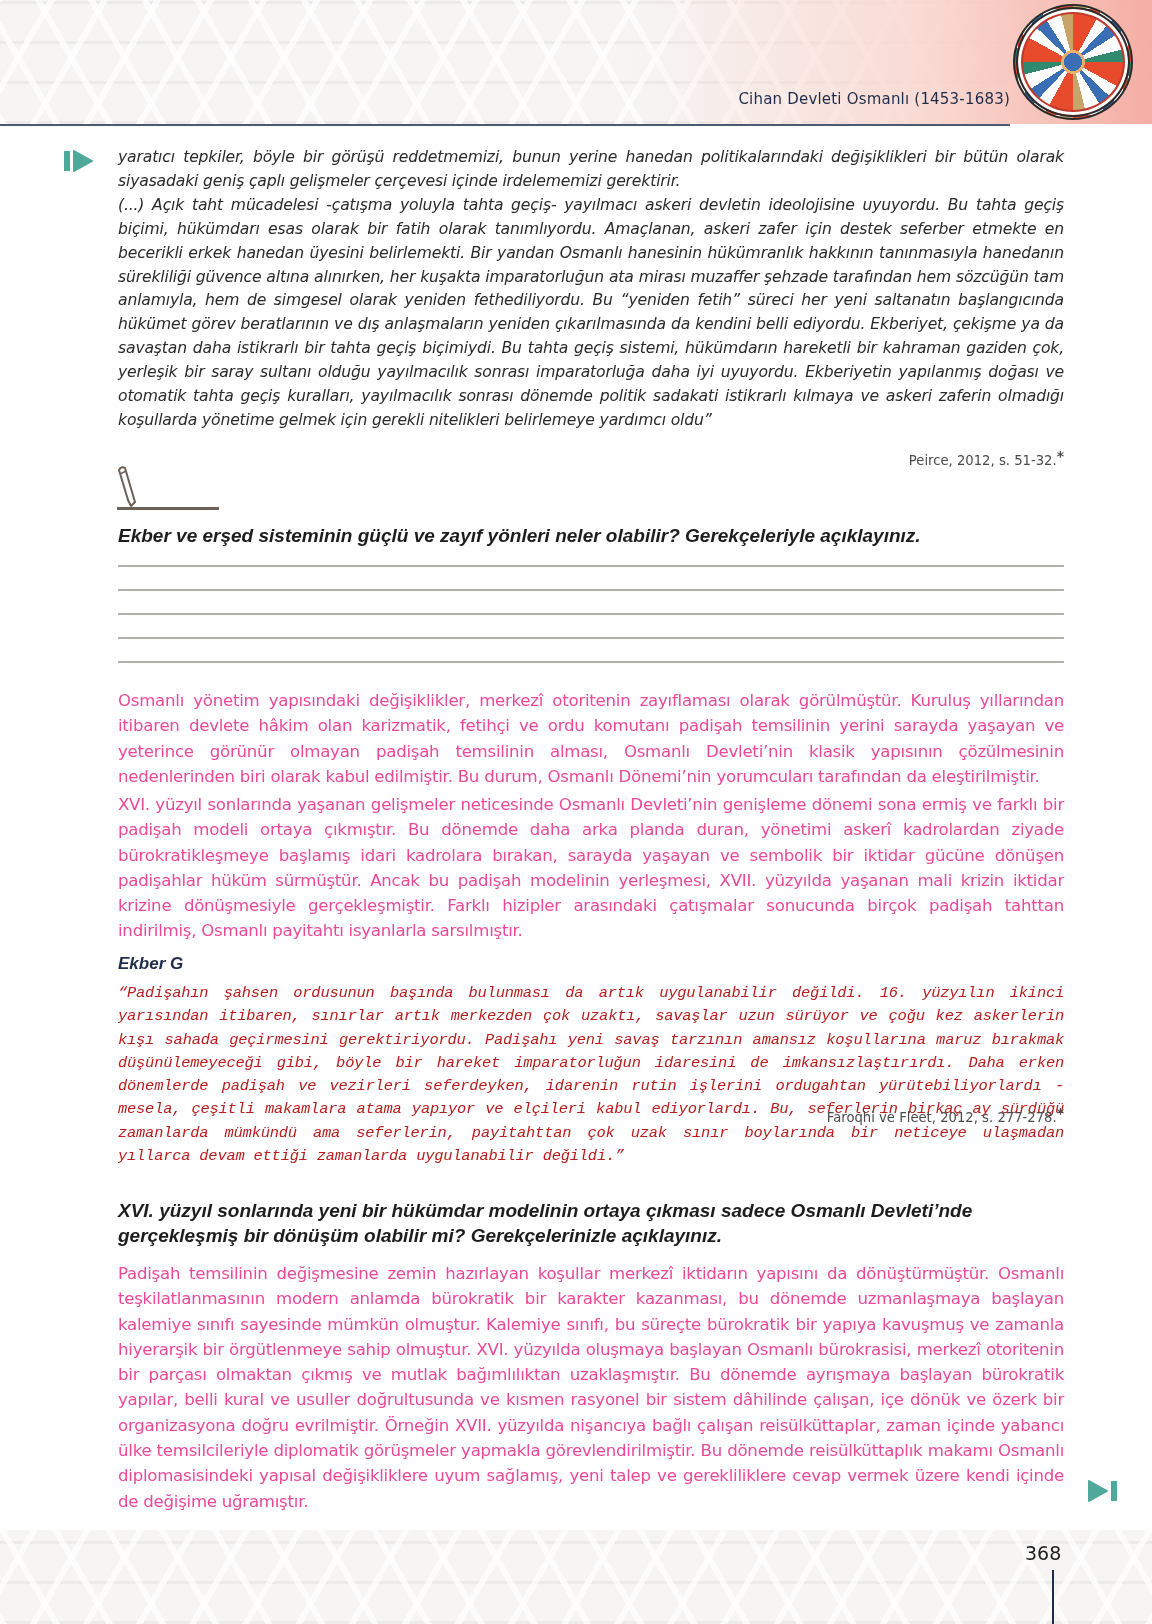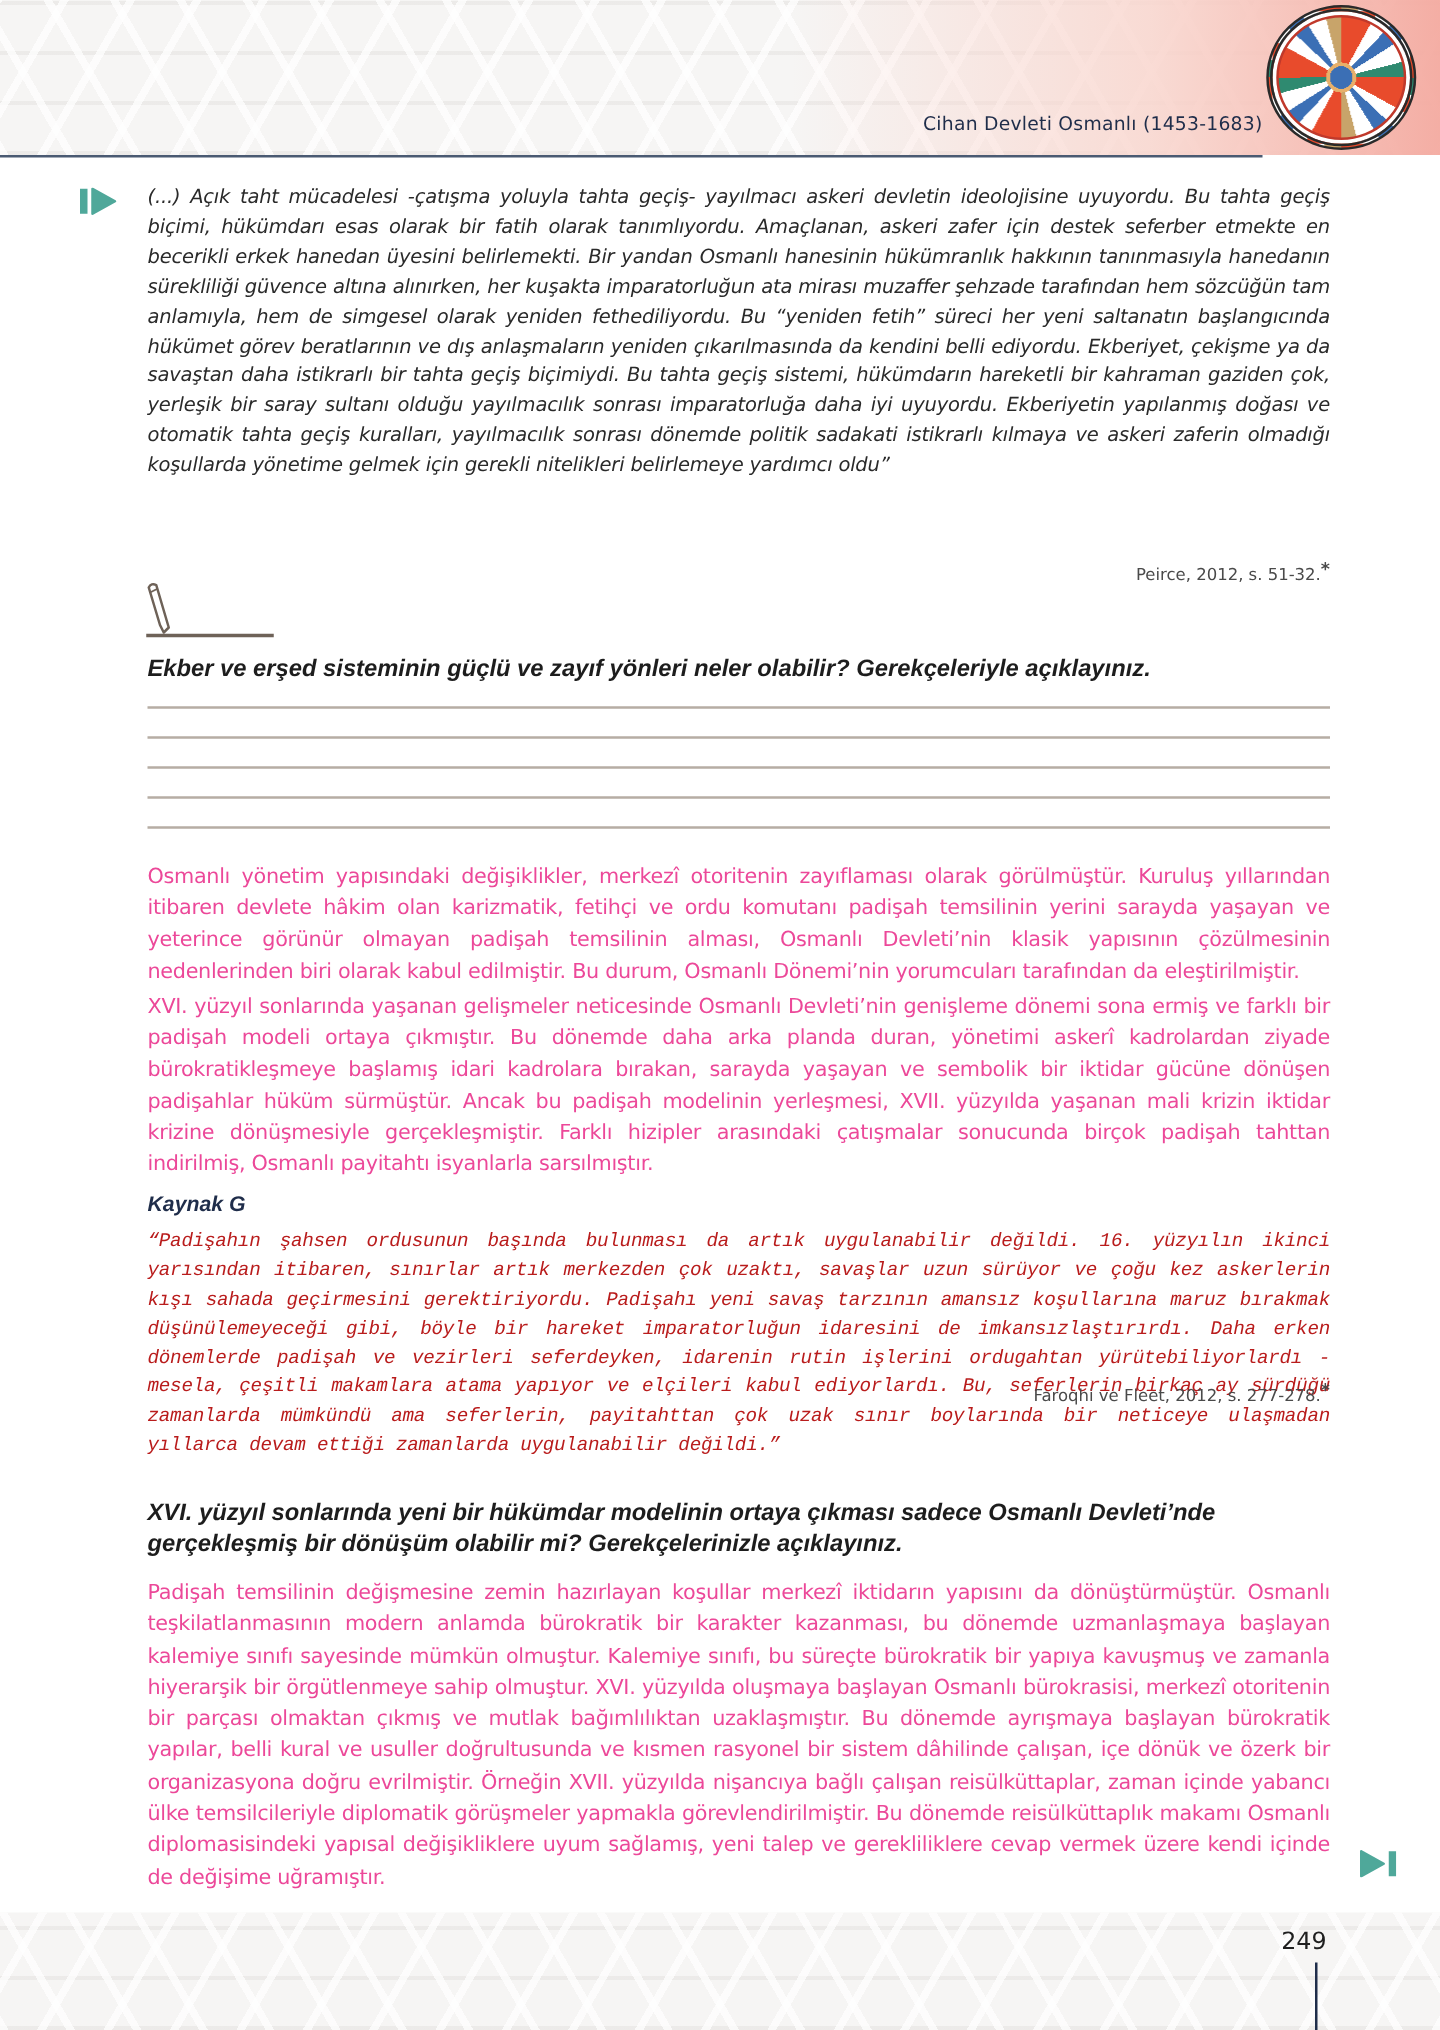--- a/index.html
+++ b/index.html
@@ -102,20 +102,21 @@
   <div class="medallion"></div>
 </div>
 <div class="header-rule"></div>
 
 <svg class="nav-prev-icon" viewBox="0 0 30 22">
   <rect x="0" y="1" width="6" height="20" fill="#4fa89a"></rect>
   <path d="M10 1 L10 21 L28 11 Z" fill="#4fa89a" stroke="#4fa89a" stroke-linejoin="round" stroke-width="2"></path>
 </svg>
 
 <div class="quote-text">
+  <p>yaratıcı tepkiler, böyle bir görüşü reddetmemizi, bunun yerine hanedan politikalarındaki değişiklikleri bir bütün olarak siyasadaki geniş çaplı gelişmeler çerçevesi içinde irdelememizi gerektirir.</p>
   <p>(...) Açık taht mücadelesi -çatışma yoluyla tahta geçiş- yayılmacı askeri devletin ideolojisine uyuyordu. Bu tahta geçiş biçimi, hükümdarı esas olarak bir fatih olarak tanımlıyordu. Amaçlanan, askeri zafer için destek seferber etmekte en becerikli erkek hanedan üyesini belirlemekti. Bir yandan Osmanlı hanesinin hükümranlık hakkının tanınmasıyla hanedanın sürekliliği güvence altına alınırken, her kuşakta imparatorluğun ata mirası muzaffer şehzade tarafından hem sözcüğün tam anlamıyla, hem de simgesel olarak yeniden fethediliyordu. Bu “yeniden fetih” süreci her yeni saltanatın başlangıcında hükümet görev beratlarının ve dış anlaşmaların yeniden çıkarılmasında da kendini belli ediyordu. Ekberiyet, çekişme ya da savaştan daha istikrarlı bir tahta geçiş biçimiydi. Bu tahta geçiş sistemi, hükümdarın hareketli bir kahraman gaziden çok, yerleşik bir saray sultanı olduğu yayılmacılık sonrası imparatorluğa daha iyi uyuyordu. Ekberiyetin yapılanmış doğası ve otomatik tahta geçiş kuralları, yayılmacılık sonrası dönemde politik sadakati istikrarlı kılmaya ve askeri zaferin olmadığı koşullarda yönetime gelmek için gerekli nitelikleri belirlemeye yardımcı oldu”</p>
 </div>
 <div class="citation" style="top:448px;">
   <span>Peirce, 2012, s. 51-32.</span><span class="star">*</span>
 </div>
 
 <svg class="pencil-icon" viewBox="0 0 104 44">
   <path d="M3 4 Q5 0 9 2 L19 36 L15 40 L12 34 Z" fill="none" stroke="#6e6258" stroke-width="2" stroke-linejoin="round"></path>
   <line x1="4" y1="8" x2="10" y2="5" stroke="#6e6258" stroke-width="1.5"></line>
   <rect x="1" y="41" width="102" height="3" fill="#6e6258"></rect>
@@ -125,30 +126,30 @@
 
 <div class="answer-line" style="top:565px;"></div>
 <div class="answer-line" style="top:589px;"></div>
 <div class="answer-line" style="top:613px;"></div>
 <div class="answer-line" style="top:637px;"></div>
 <div class="answer-line" style="top:661px;"></div>
 
 <div class="body-text" style="top:688px;">Osmanlı yönetim yapısındaki değişiklikler, merkezî otoritenin zayıflaması olarak görülmüştür. Kuruluş yıllarından itibaren devlete hâkim olan karizmatik, fetihçi ve ordu komutanı padişah temsilinin yerini sarayda yaşayan ve yeterince görünür olmayan padişah temsilinin alması, Osmanlı Devleti’nin klasik yapısının çözülmesinin nedenlerinden biri olarak kabul edilmiştir. Bu durum, Osmanlı Dönemi’nin yorumcuları tarafından da eleştirilmiştir.</div>
 <div class="body-text" style="top:792px;">XVI. yüzyıl sonlarında yaşanan gelişmeler neticesinde Osmanlı Devleti’nin genişleme dönemi sona ermiş ve farklı bir padişah modeli ortaya çıkmıştır. Bu dönemde daha arka planda duran, yönetimi askerî kadrolardan ziyade bürokratikleşmeye başlamış idari kadrolara bırakan, sarayda yaşayan ve sembolik bir iktidar gücüne dönüşen padişahlar hüküm sürmüştür. Ancak bu padişah modelinin yerleşmesi, XVII. yüzyılda yaşanan mali krizin iktidar krizine dönüşmesiyle gerçekleşmiştir.  Farklı hizipler arasındaki çatışmalar sonucunda birçok padişah tahttan indirilmiş, Osmanlı payitahtı isyanlarla sarsılmıştır.</div>
 
-<div class="source-heading">Kaynak G</div>
+<div class="source-heading">Ekber G</div>
 <div class="source-text">“Padişahın şahsen ordusunun başında bulunması da artık uygulanabilir değildi. 16. yüzyılın ikinci yarısından itibaren, sınırlar artık merkezden çok uzaktı, savaşlar uzun sürüyor ve çoğu kez askerlerin kışı sahada geçirmesini gerektiriyordu. Padişahı yeni savaş tarzının amansız koşullarına maruz bırakmak düşünülemeyeceği gibi, böyle bir hareket imparatorluğun idaresini de imkansızlaştırırdı. Daha erken dönemlerde padişah ve vezirleri seferdeyken, idarenin rutin işlerini ordugahtan yürütebiliyorlardı -mesela, çeşitli makamlara atama yapıyor ve elçileri kabul ediyorlardı. Bu, seferlerin birkaç ay sürdüğü zamanlarda mümkündü ama seferlerin, payitahttan çok uzak sınır boylarında bir neticeye ulaşmadan yıllarca devam ettiği zamanlarda uygulanabilir değildi.”</div>
 <div class="citation" style="top:1105px;">
   <span>Faroqhi ve Fleet, 2012, s. 277-278.</span><span class="star">*</span>
 </div>
 
 <div class="question" style="top:1199px;">XVI. yüzyıl sonlarında yeni bir hükümdar modelinin ortaya çıkması sadece Osmanlı Devleti’nde gerçekleşmiş bir dönüşüm olabilir mi? Gerekçelerinizle açıklayınız.</div>
 
 <div class="body-text" style="top:1261px;">Padişah temsilinin değişmesine zemin hazırlayan koşullar merkezî iktidarın yapısını da dönüştürmüştür. Osmanlı teşkilatlanmasının modern anlamda bürokratik bir karakter kazanması, bu dönemde uzmanlaşmaya başlayan kalemiye sınıfı sayesinde mümkün olmuştur. Kalemiye sınıfı, bu süreçte bürokratik bir yapıya kavuşmuş ve zamanla hiyerarşik bir örgütlenmeye sahip olmuştur. XVI. yüzyılda oluşmaya başlayan Osmanlı bürokrasisi, merkezî otoritenin bir parçası olmaktan çıkmış ve mutlak bağımlılıktan uzaklaşmıştır. Bu dönemde ayrışmaya başlayan bürokratik yapılar, belli kural ve usuller doğrultusunda ve kısmen rasyonel bir sistem dâhilinde çalışan, içe dönük ve özerk bir organizasyona doğru evrilmiştir. Örneğin XVII. yüzyılda nişancıya bağlı çalışan reisülküttaplar, zaman içinde yabancı ülke temsilcileriyle diplomatik görüşmeler yapmakla görevlendirilmiştir. Bu dönemde reisülküttaplık makamı Osmanlı diplomasisindeki yapısal değişikliklere uyum sağlamış, yeni talep ve gerekliliklere cevap vermek üzere kendi içinde de değişime uğramıştır.</div>
 
 <svg class="nav-next-icon" viewBox="0 0 30 22">
   <path d="M2 1 L2 21 L20 11 Z" fill="#4fa89a" stroke="#4fa89a" stroke-linejoin="round" stroke-width="2"></path>
   <rect x="24" y="1" width="6" height="20" fill="#4fa89a"></rect>
 </svg>
 
 <div class="footer pattern-bg"></div>
-<div class="page-number">249</div>
+<div class="page-number">368</div>
 <div class="page-rule"></div>
 
 </body></html>

